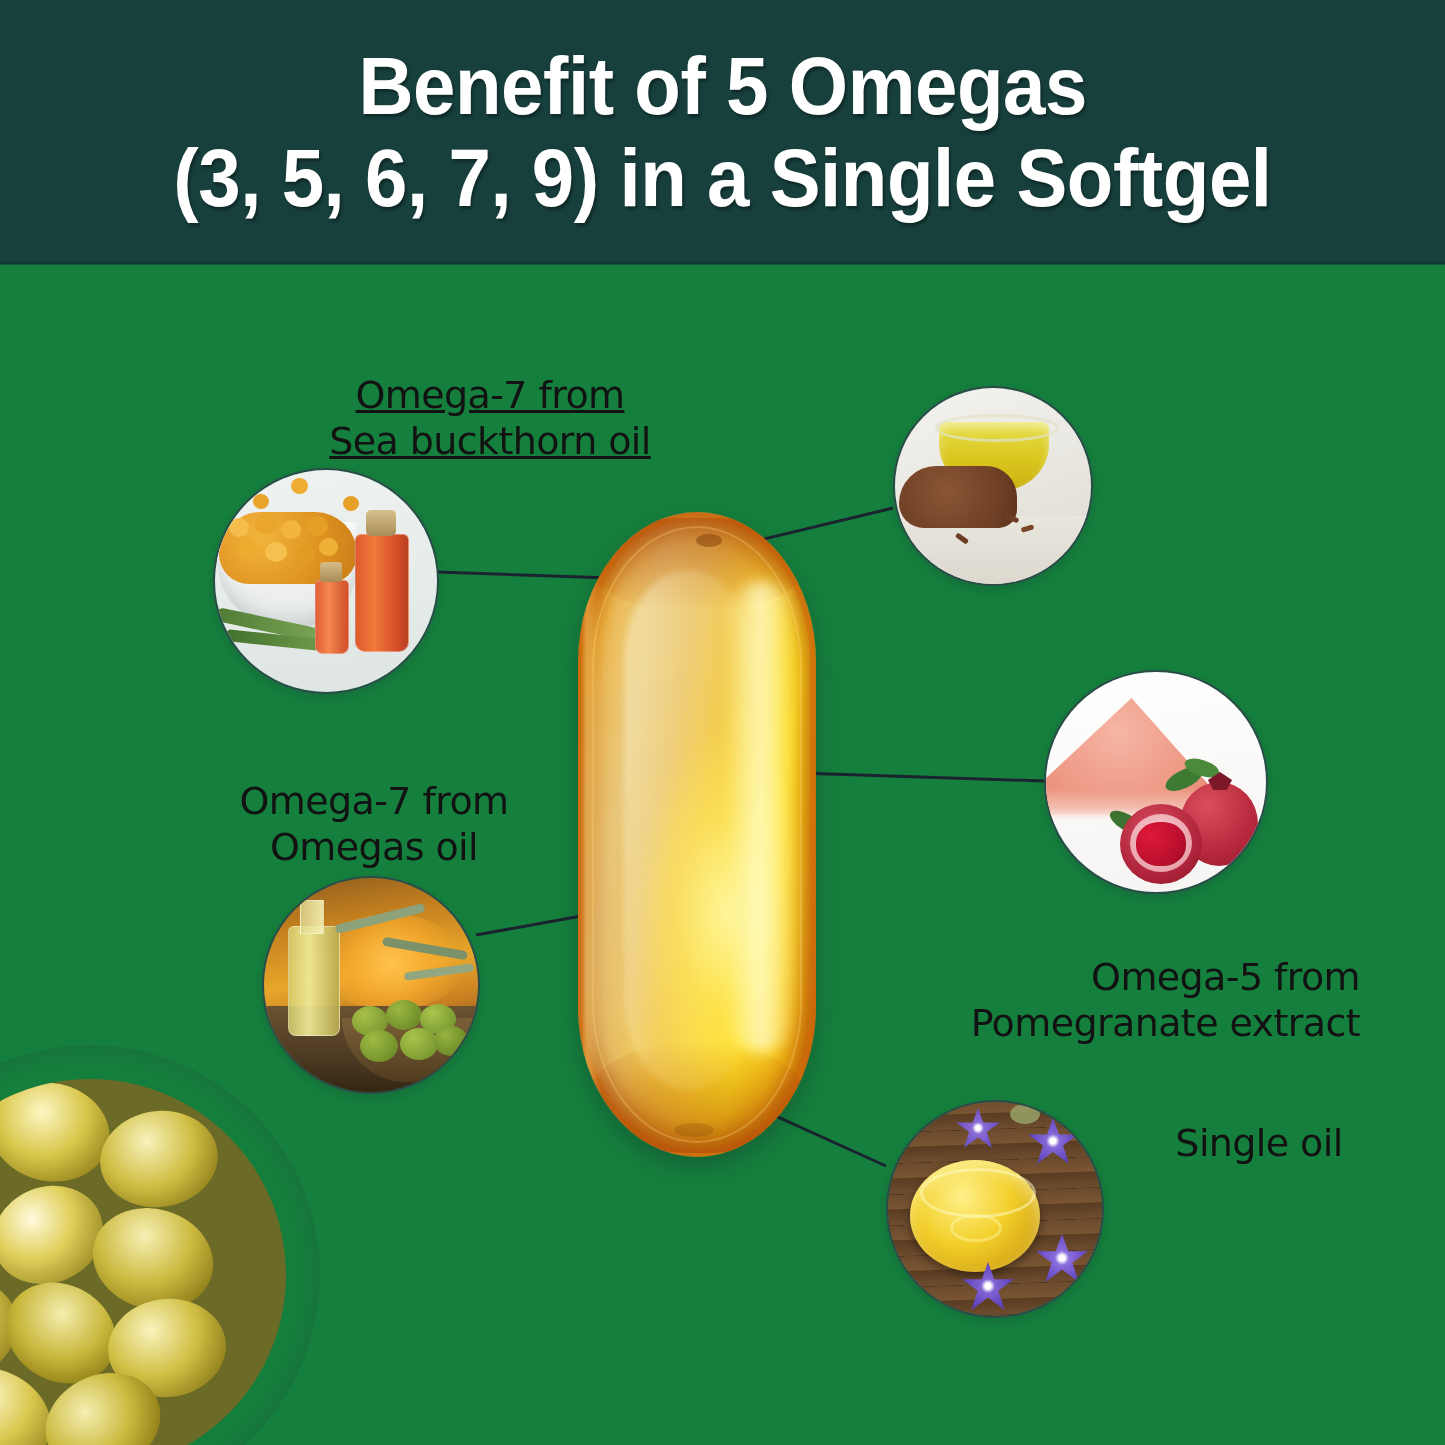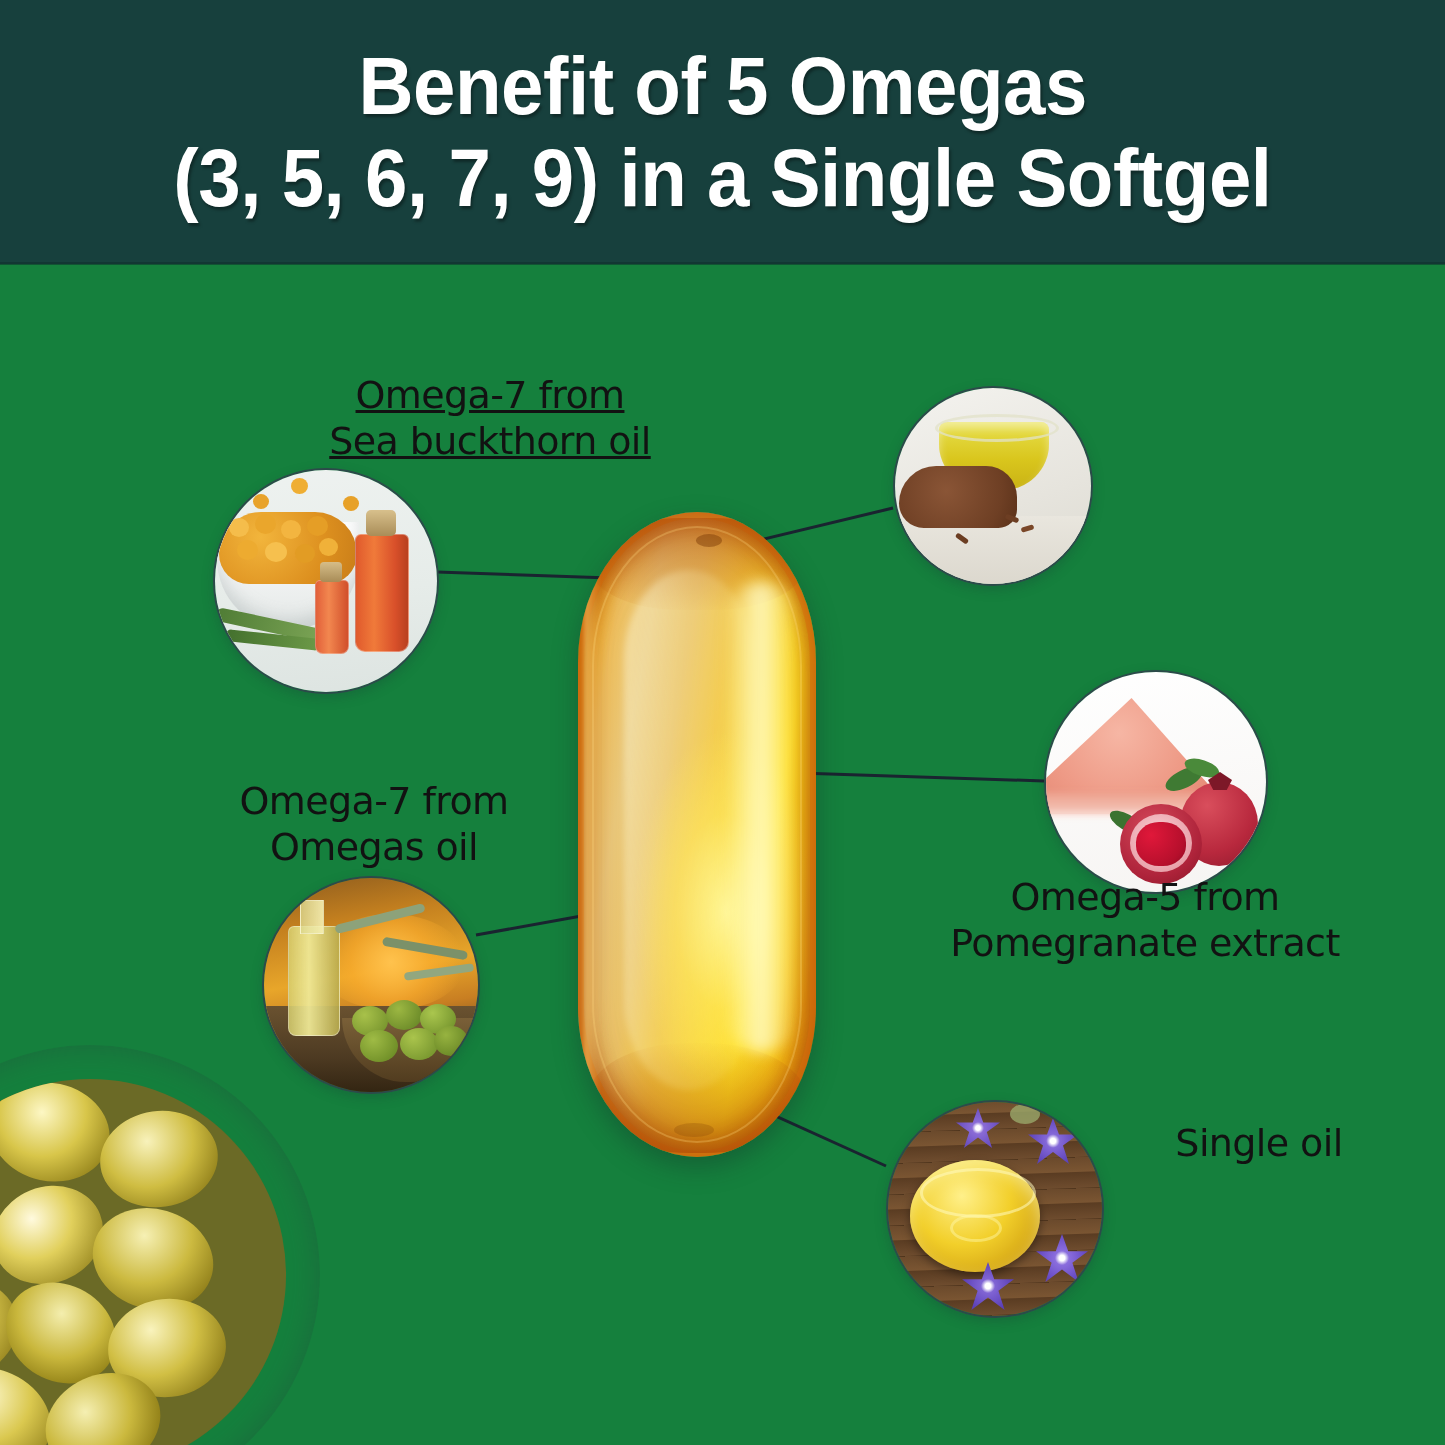--- a/index.html
+++ b/index.html
@@ -228,21 +228,21 @@
       <div style="position:absolute;left:62px;top:142px;width:36px;height:16px;background:#3b7330;border-radius:50%;transform:rotate(30deg);"></div>
 
       <div style="position:absolute;left:134px;top:110px;width:78px;height:84px;border-radius:50%;background:radial-gradient(circle at 35% 28%,#d94e5c,#b8283d 60%,#8e1a2d 100%);"></div>
       <div style="position:absolute;left:162px;top:100px;width:24px;height:18px;background:#7d1828;clip-path:polygon(50% 0,100% 45%,78% 100%,22% 100%,0 45%);"></div>
 
       <div style="position:absolute;left:74px;top:132px;width:82px;height:80px;border-radius:50%;background:radial-gradient(circle at 40% 30%,#d4485a,#ae233a 65%,#871727 100%);"></div>
       <div style="position:absolute;left:84px;top:142px;width:62px;height:58px;border-radius:50%;background:radial-gradient(circle at 45% 40%,#ffd9dd,#f1b6bd 40%,#e0909a 100%);"></div>
       <div style="position:absolute;left:90px;top:150px;width:50px;height:44px;border-radius:46%;background:radial-gradient(circle at 30% 30%,#e0183a,#b60f2c 70%,#8d0a22 100%);"></div>
     </div>
   </div>
-  <div class="label" style="left:930px;top:874px;width:430px;">
+  <div class="label" style="left:930px;top:954px;width:430px;text-align:right;">
     <div>Omega-5 from</div>
     <div>Pomegranate extract</div>
   </div>
 
   <div class="thumb" style="left:262px;top:876px;width:214px;height:214px;">
     <div class="scene" style="background:linear-gradient(170deg,#8c5b1e 0%,#c4801f 22%,#e8a62a 45%,#c87e22 62%,#6d4e22 78%,#3d3416 100%);">
 
       <div style="position:absolute;left:52px;top:36px;width:150px;height:96px;border-radius:50%;background:radial-gradient(circle,#ffc24d 0%,rgba(255,174,45,.6) 45%,rgba(200,120,25,0) 80%);"></div>
 
       <div style="position:absolute;left:0;top:128px;width:214px;height:86px;background:linear-gradient(180deg,#6a5230,#4d3a22 60%,#332512 100%);"></div>

